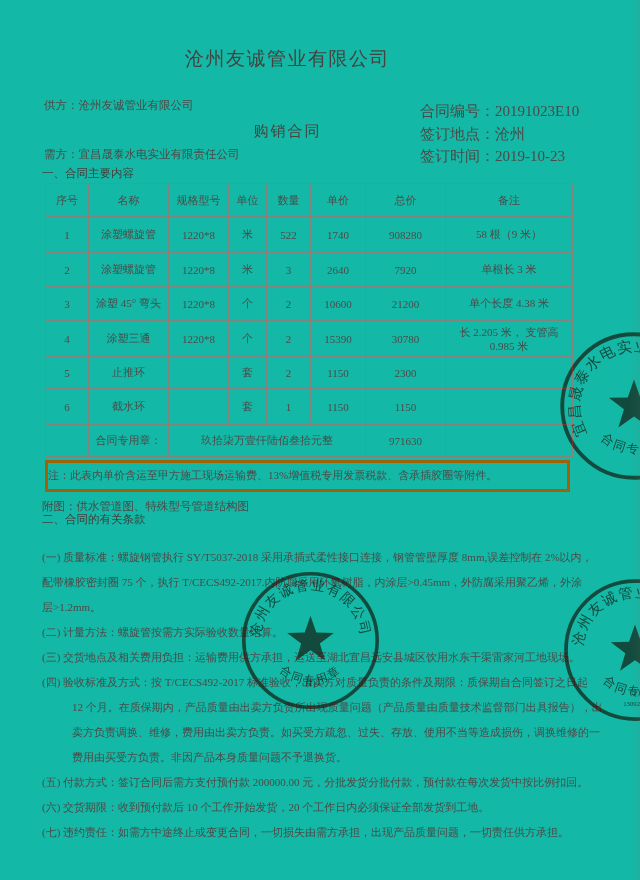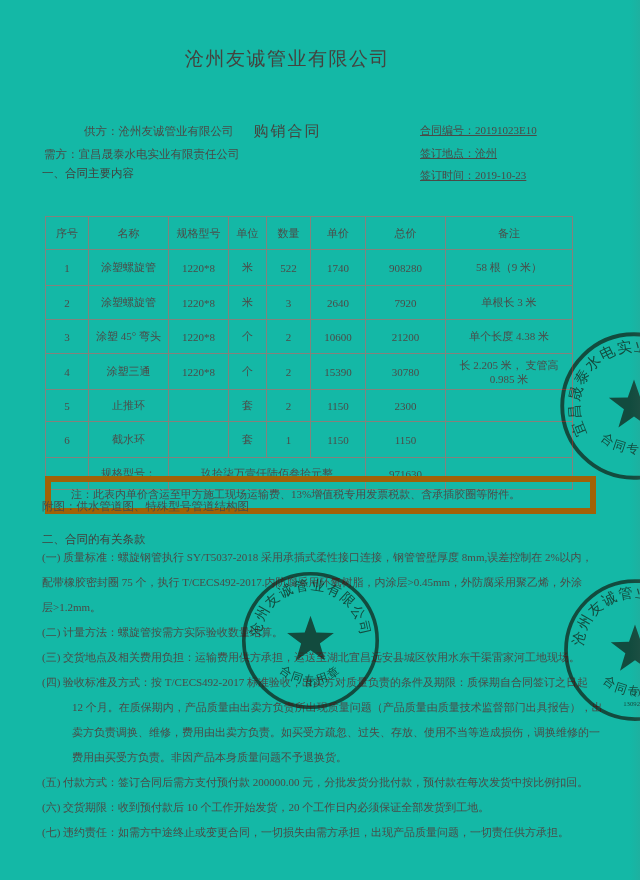--- a/index.html
+++ b/index.html
@@ -12,36 +12,36 @@
   .abs { position:absolute; }
   .company-title {
     left:0; top:46px; width:575px; text-align:center;
     font-size:19px; letter-spacing:1.5px; color:#44433f; font-weight:500;
   }
   .doc-title {
     left:0; top:86px; width:575px; text-align:center;
     font-size:15px; letter-spacing:2px; color:#45443f;margin-top:36px;
   }
   .party-line { left:44px; font-size:11.5px; }
-  .meta-block { left:420px; top:119px; font-size:11px; line-height:22.5px;text-decoration:underline; }
+  .meta-block { left:420px; top:100px; font-size:15px; line-height:22.5px; }
   .sec-heading { left:42px; font-size:11.5px; color:#42413d; }
 
   table.items {
     position:absolute; left:45px; top:183px;
     border-collapse:collapse; table-layout:fixed; width:527px;
-    font-size:11px; color:#4c4b48;margin-top:33px;
+    font-size:11px; color:#4c4b48;
   }
   table.items td, table.items th {
     border:1px solid #83827c; text-align:center; vertical-align:middle;
     font-weight:normal; padding:0 2px; overflow:hidden;
   }
   .remark-wrap { line-height:14px; }
   .note-box {
-    left:45px; top:476px; width:519px; height:26px;
-    border:6px solid #a16207; line-height:25px; padding-left:20px;
+    left:45px; top:460px; width:519px; height:26px;
+    border:3px solid #a16207; line-height:25px; padding-left:0;
     font-size:11px; color:#4c4b48; white-space:nowrap;
   }
   .attachment { left:42px; top:499px; font-size:11.5px;text-align:center; }
   .clauses { left:42px; top:545px; width:578px; font-size:11px; color:#4b4a47; }
   .clause-line { height:25px; line-height:25px; white-space:nowrap; }
   .clause-line.indent { padding-left:30px; }
 
   .stamp { position:absolute; mix-blend-mode:multiply; opacity:0.82; }
   .stamp-ring { fill:none; stroke:#d6473c; stroke-width:5; }
   .stamp-star { fill:#d6473c; }
@@ -57,21 +57,21 @@
   }
 </style>
 </head>
 <body>
 
 <div class="page">
 
   <div class="abs company-title">沧州友诚管业有限公司</div>
   <div class="abs doc-title">购销合同</div>
 
-  <div class="abs party-line" style="top:124px;margin-left:40px;">供方：沧州友诚管业有限公司</div>
+  <div class="abs party-line" style="top:98px;">供方：沧州友诚管业有限公司</div>
   <div class="abs party-line" style="top:147px;">需方：宜昌晟泰水电实业有限责任公司</div>
 
   <div class="abs meta-block">
     <div>合同编号：20191023E10</div>
     <div>签订地点：沧州</div>
     <div>签订时间：2019-10-23</div>
   </div>
 
   <div class="abs sec-heading" style="top:166px;">一、合同主要内容</div>
 
@@ -152,32 +152,32 @@
       <td>截水环</td>
       <td></td>
       <td>套</td>
       <td>1</td>
       <td>1150</td>
       <td>1150</td>
       <td></td>
     </tr>
     <tr style="height:32px">
       <td></td>
-      <td>规格型号：</td>
+      <td>合同专用章：</td>
       <td colspan="4">玖拾柒万壹仟陆佰叁拾元整</td>
       <td>971630</td>
       <td></td>
     </tr>
   </tbody>
     </table>
 
   <div class="abs note-box">注：此表内单价含运至甲方施工现场运输费、13%增值税专用发票税款、含承插胶圈等附件。</div>
 
   <div class="abs attachment">附图：供水管道图、特殊型号管道结构图</div>
-  <div class="abs sec-heading" style="top:532px;text-align:center;">二、合同的有关条款</div>
+  <div class="abs sec-heading" style="top:512px;text-align:center;">二、合同的有关条款</div>
 
   <div class="abs clauses">
     <div class="clause-line">(一) 质量标准：螺旋钢管执行 SY/T5037-2018 采用承插式柔性接口连接，钢管管壁厚度 8mm,误差控制在 2%以内，</div>
     <div class="clause-line">配带橡胶密封圈 75 个，执行 T/CECS492-2017.内防腐采用环氧树脂，内涂层&gt;0.45mm，外防腐采用聚乙烯，外涂</div>
     <div class="clause-line">层&gt;1.2mm。</div>
     <div class="clause-line">(二) 计量方法：螺旋管按需方实际验收数量结算。</div>
     <div class="clause-line">(三) 交货地点及相关费用负担：运输费用供方承担，运送至湖北宜昌远安县城区饮用水东干渠雷家河工地现场。</div>
     <div class="clause-line">(四) 验收标准及方式：按 T/CECS492-2017 标准验收，出卖方对质量负责的条件及期限：质保期自合同签订之日起</div>
     <div class="clause-line indent">12 个月。在质保期内，产品质量由出卖方负责所出现质量问题（产品质量由质量技术监督部门出具报告），出</div>
     <div class="clause-line indent">卖方负责调换、维修，费用由出卖方负责。如买受方疏忽、过失、存放、使用不当等造成损伤，调换维修的一</div>

